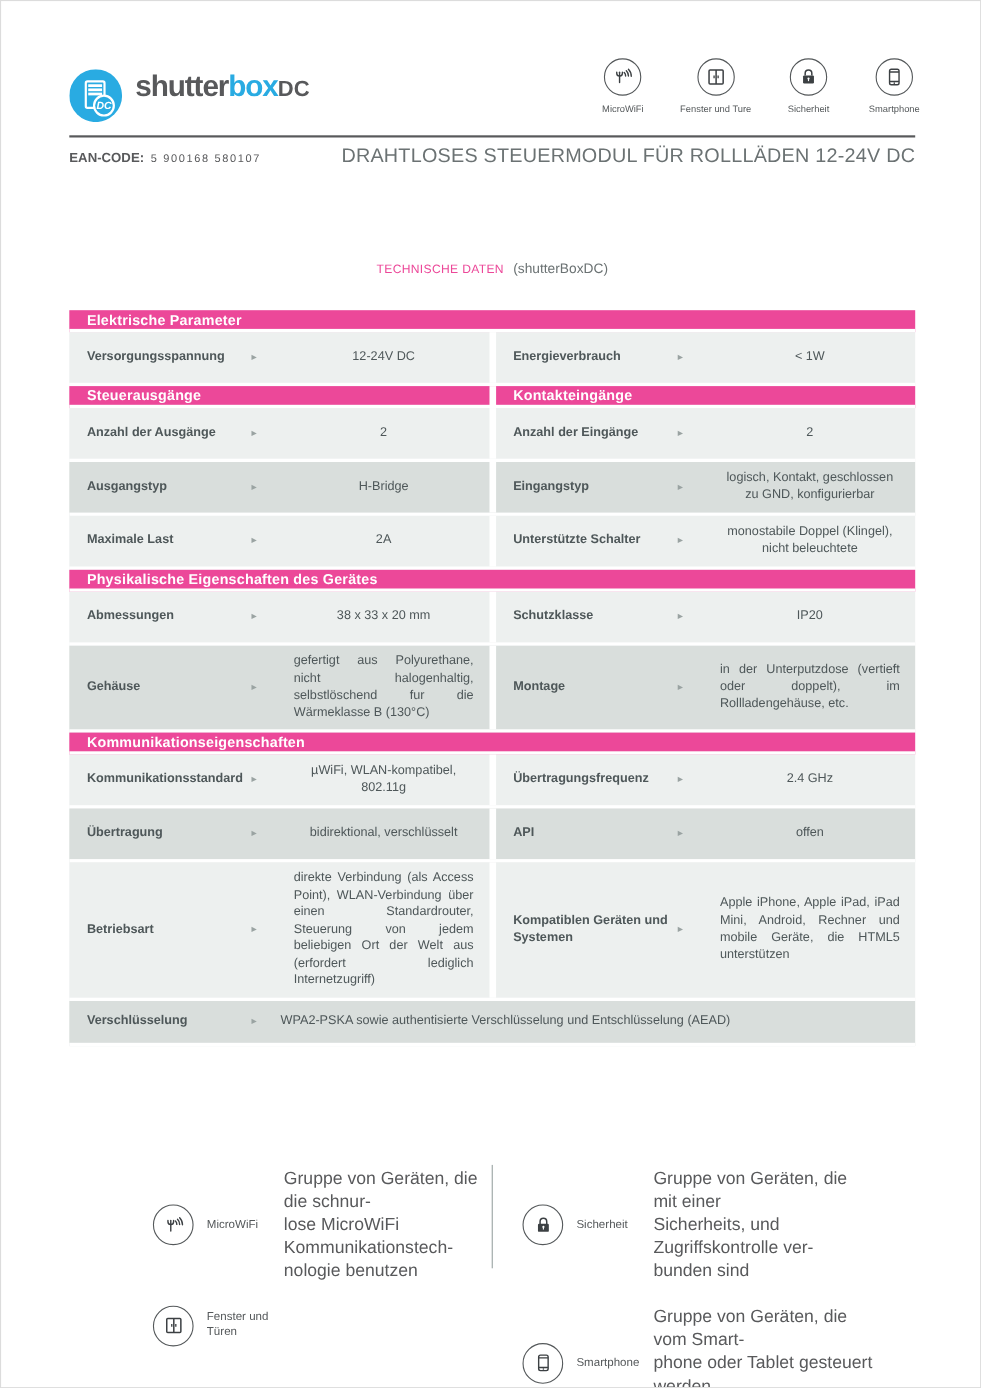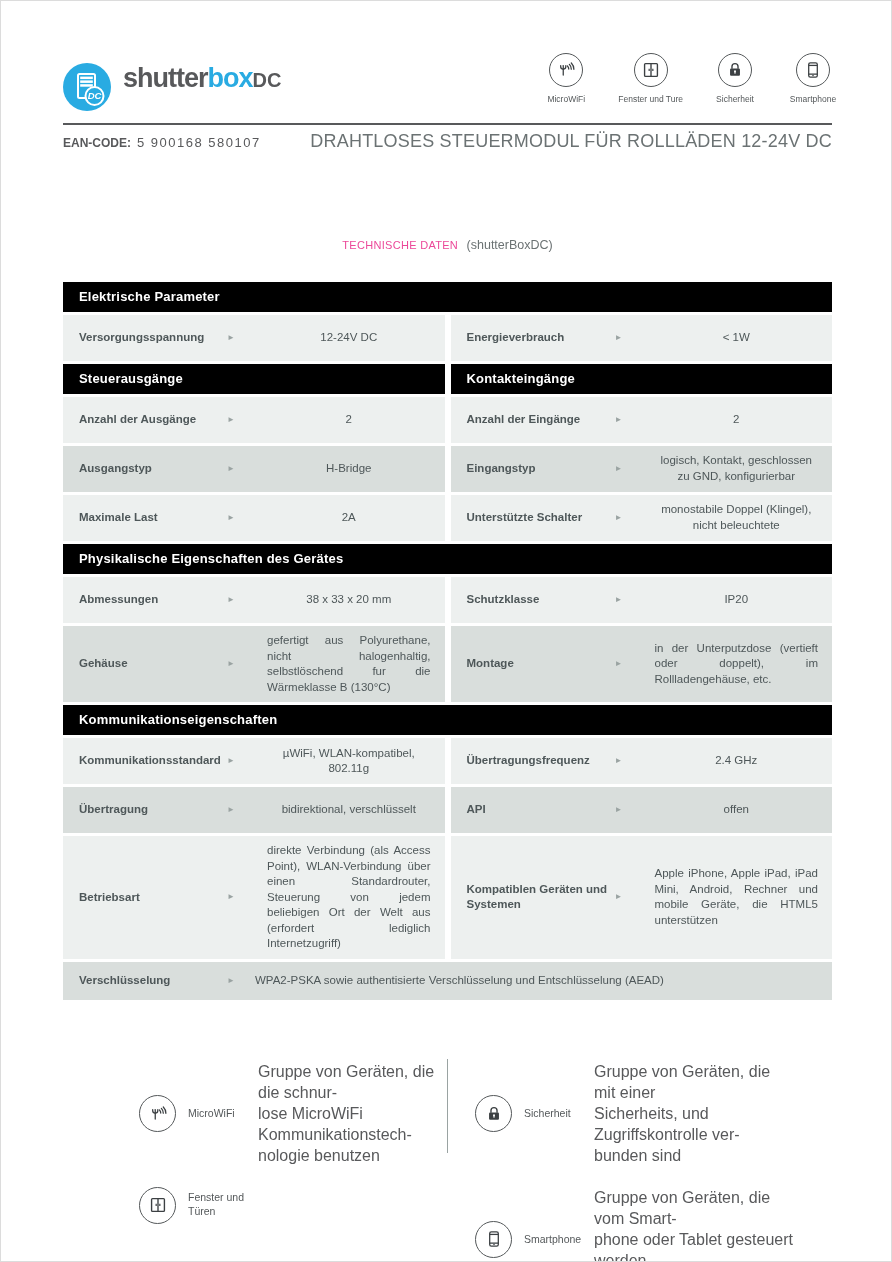--- a/index.html
+++ b/index.html
@@ -15,29 +15,29 @@
   .wordmark .dc{font-size:20px;letter-spacing:0;}
   .top-icons{position:absolute;right:52px;top:52px;display:flex;gap:26px;}
   .top-icon{display:flex;flex-direction:column;align-items:center;min-width:52px;}
   .circle{width:34px;height:34px;border:1.3px solid #54585a;border-radius:50%;
     display:flex;align-items:center;justify-content:center;background:#fff;box-sizing:border-box;}
   .top-icon .lab{font-size:8.5px;color:#54585a;margin-top:7px;white-space:nowrap;}
   .head-rule{position:absolute;left:62px;top:122px;width:769px;height:2px;background:#58595b;}
   .meta-row{position:absolute;left:62px;top:130px;width:769px;display:flex;justify-content:space-between;align-items:baseline;}
   .ean{font-size:12px;color:#58595b;}
   .ean b{font-weight:bold;margin-right:6px;}
-  .ean .num{font-size:13px;letter-spacing:1.5px;}
+  .ean .num{font-size:10px;letter-spacing:1.5px;}
   .product-title{font-size:18px;color:#6b7273;letter-spacing:.2px;}
   
   .doc-title{position:absolute;left:62px;top:234px;width:769px;text-align:center;}
   .doc-title .main{font-weight:normal;font-size:11px;color:#ec4899;letter-spacing:.3px;}
   .doc-title .suffix{font-size:12.5px;color:#6b7273;margin-left:4px;}
   
   .spec-table{position:absolute;left:62px;top:281px;width:769px;font-size:11.5px;line-height:1.35;}
-  .sec-header{background:#000000;border-bottom:3px solid #fff;height:33px;box-sizing:border-box;text-align:right;}
+  .sec-header{background:#ec4899;border-bottom:3px solid #fff;height:20px;box-sizing:border-box;text-align:right;}
   .sec-header .hcell{display:flex;align-items:center;height:100%;padding-left:16px;
     color:#fff;font-weight:bold;font-size:13px;letter-spacing:.2px;}
   .sec-header.split{display:grid;grid-template-columns:1fr 6px 1fr;}
   .sec-header.split .mid{background:#fff;height:100%;}
   .row{display:grid;grid-template-columns:1fr 6px 1fr;border-bottom:3px solid #fff;}
   .row.full{display:block;}
   .row.light{background:#edf0ef;}
   .row.dark{background:#d9dedc;}
   .row .mid{background:#fff;}
   .cell{display:flex;align-items:center;min-height:46px;padding:7px 0;box-sizing:border-box;}

